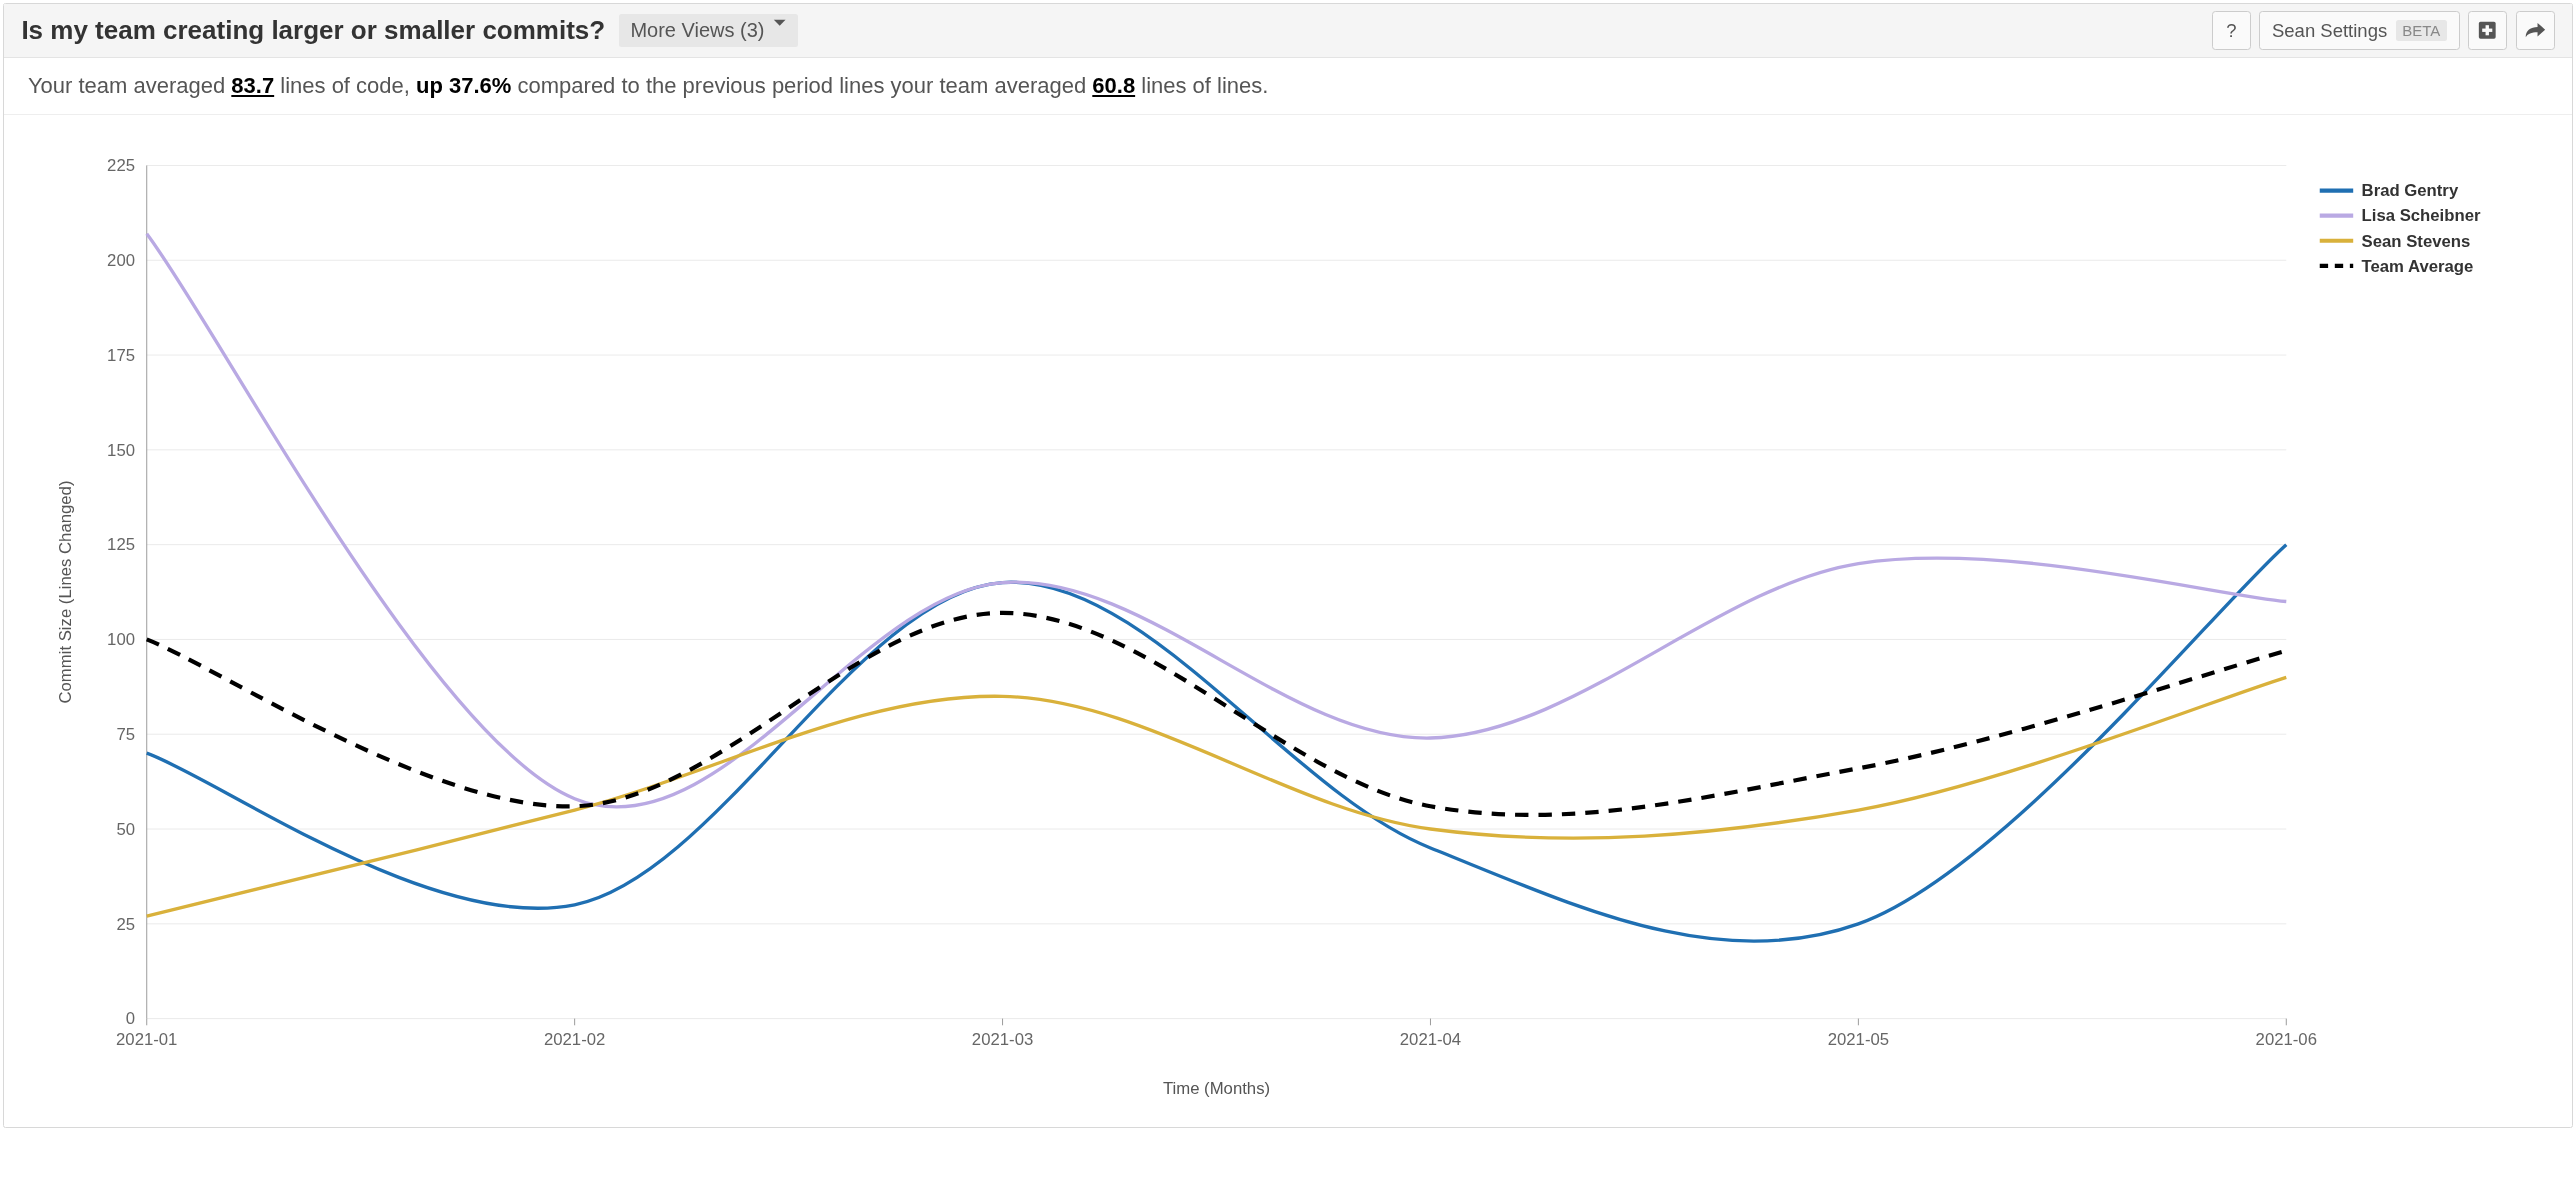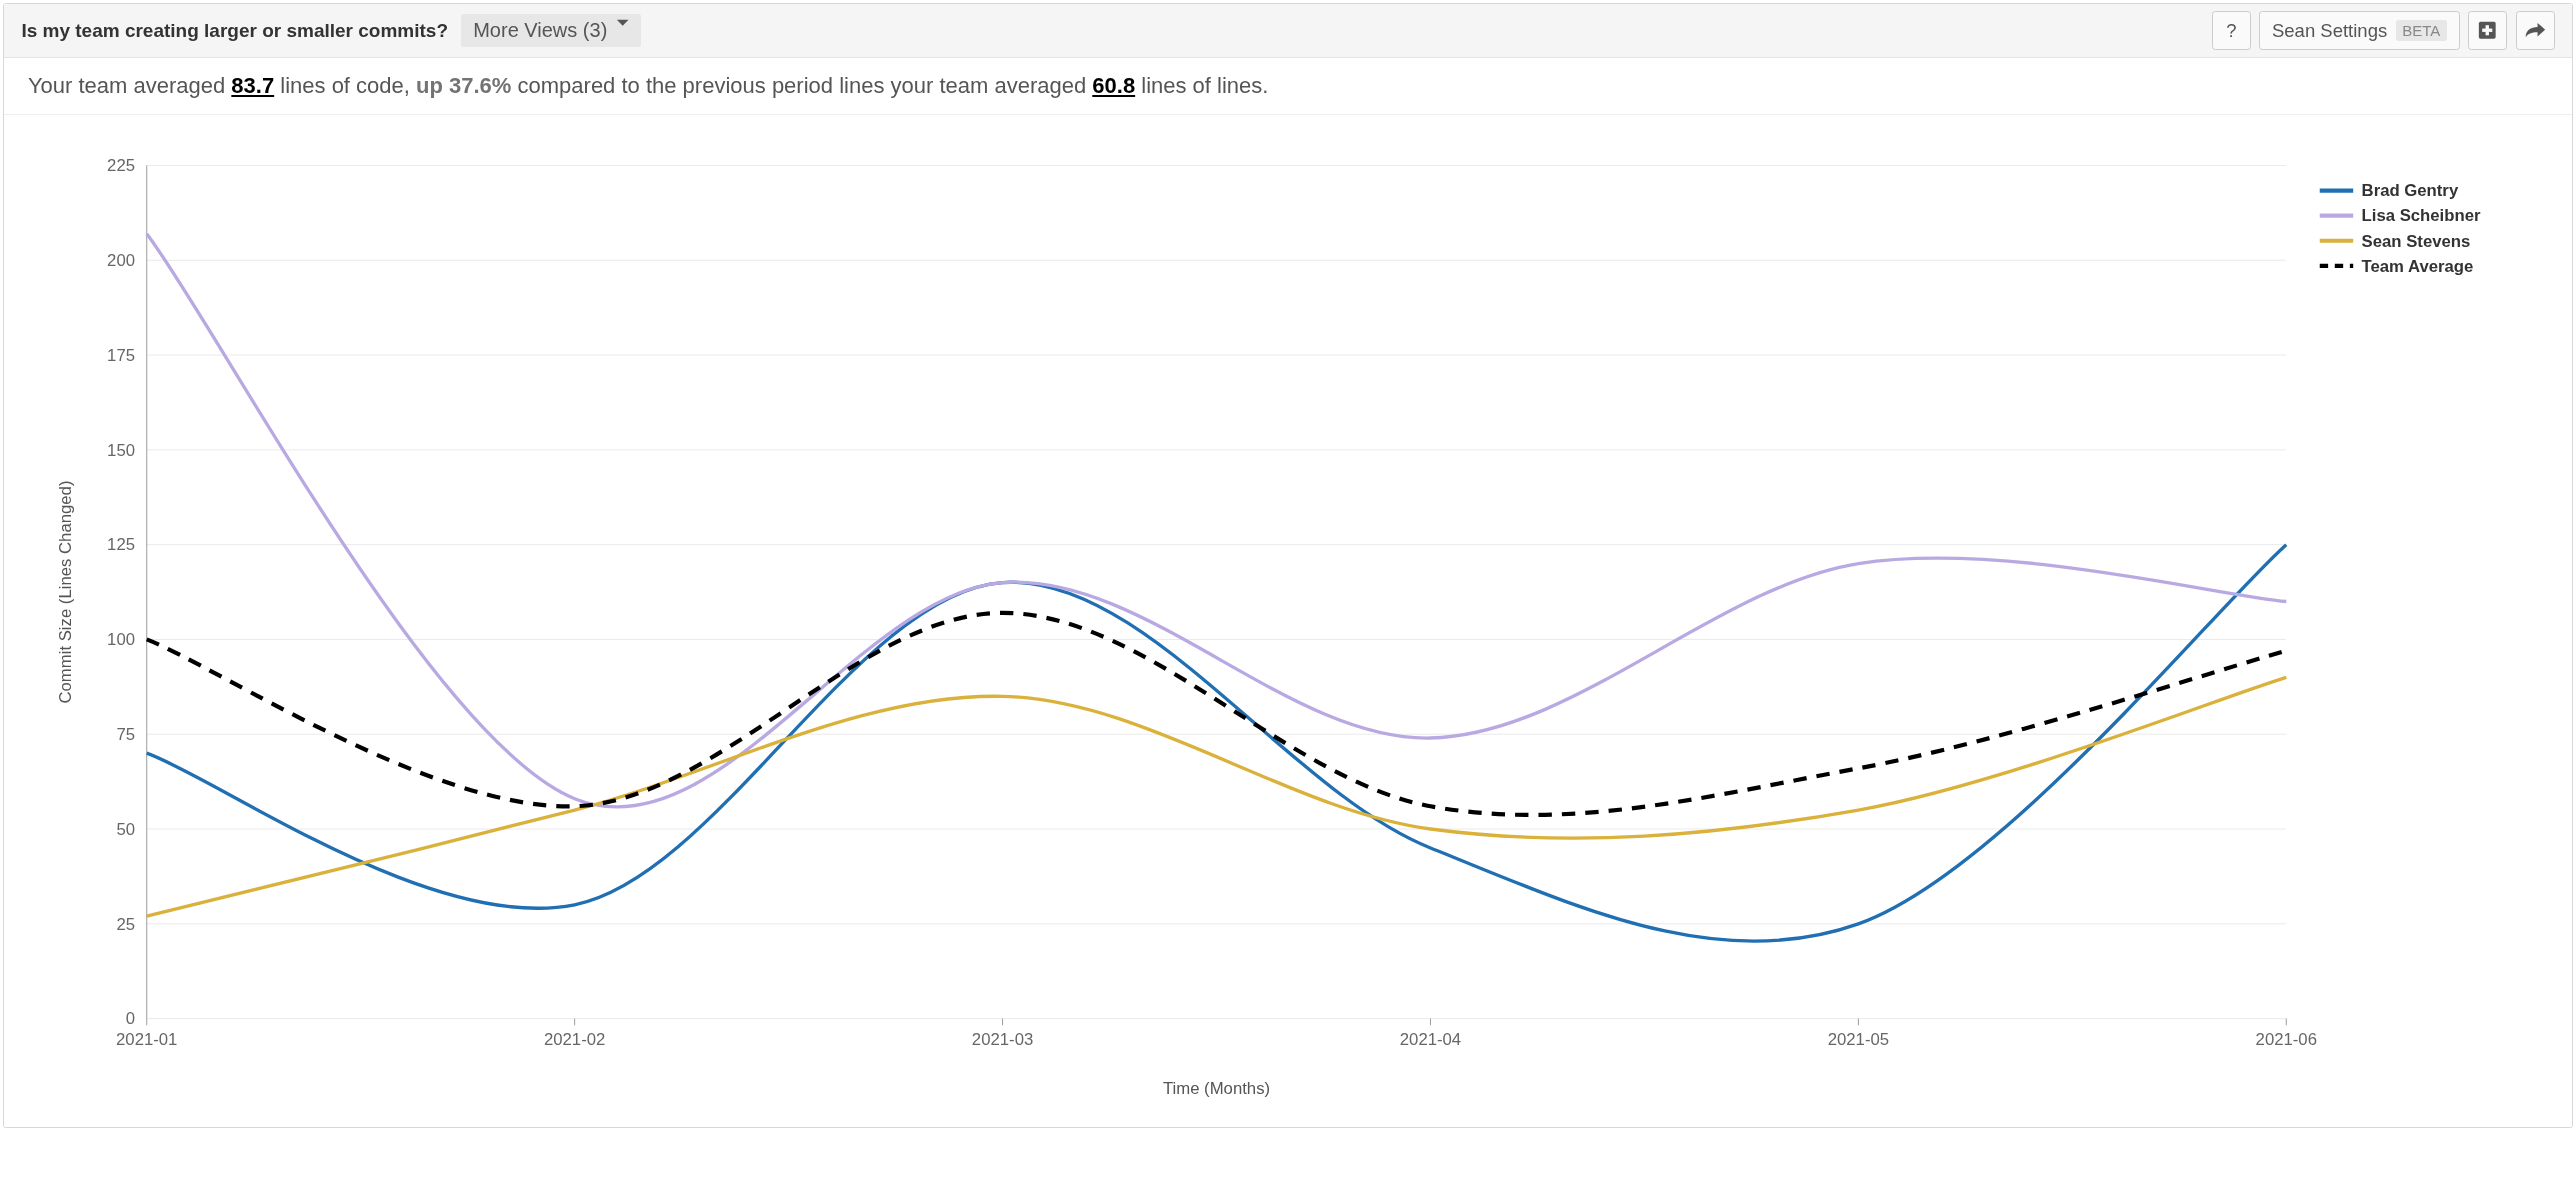--- a/index.html
+++ b/index.html
@@ -1,27 +1,27 @@
 <!DOCTYPE html>
 <html style="font-size:13.4px"><head>
 <meta charset="utf-8">
 <style>
   html,body{margin:0;padding:0;font-family:Helvetica,Arial,sans-serif;background:#fff;color:#333;}
   .panel{border:0.8px solid #d8d8d8;border-radius:2.5px;margin:3.4px;}
   .header{display:flex;align-items:center;padding:6.7px 17px;background:#f5f5f5;border-bottom:0.8px solid #e4e4e4;}
-  .title{font-size:19px;font-weight:700;color:#333;margin-right:13.4px;}
+  .title{font-size:26px;font-weight:700;color:#333;margin-right:13.4px;}
   .more-views{display:inline-flex;align-items:flex-start;background:#e7e7e7;border-radius:2.5px;padding:5px 11.8px;font-size:20px;color:#555;cursor:pointer;}
   .more-views .caret{margin-left:8.4px;}
   .spacer{flex:1;}
   .hdr-btn{display:inline-flex;align-items:center;justify-content:center;border:0.8px solid #ccc;border-radius:3.4px;background:#fafafa;height:37px;min-width:37px;padding:0 11.8px;margin-left:8.4px;font-size:18.5px;color:#555;cursor:pointer;}
   .hdr-btn.icon-only{padding:0;width:37px;}
   .beta{background:#e7e7e7;color:#888;font-size:15px;font-weight:400;border-radius:2.5px;padding:1.7px 6.7px;margin-left:8.4px;}
   .summary{padding:15px 23.5px;font-size:22px;color:#555;border-bottom:0.8px solid #eee;}
   .summary b{color:#000000;font-weight:700;text-decoration:underline;}
-  .delta{color:#737373;font-weight:700;}
+  .delta{color:#000000;font-weight:700;}
   .chart-wrap{position:relative;padding:17px 34px 8.4px 34px;}
   svg{display:block;width:100%;height:auto;}
   .axis-text{font-size:20px;fill:#666;}
   .axis-label{font-size:20px;fill:#555;}
   .grid line{stroke:#e6e6e6;stroke-width:1;}
   .legend text{font-size:20px;font-weight:600;}
 </style>
 </head>
 <body>
 

